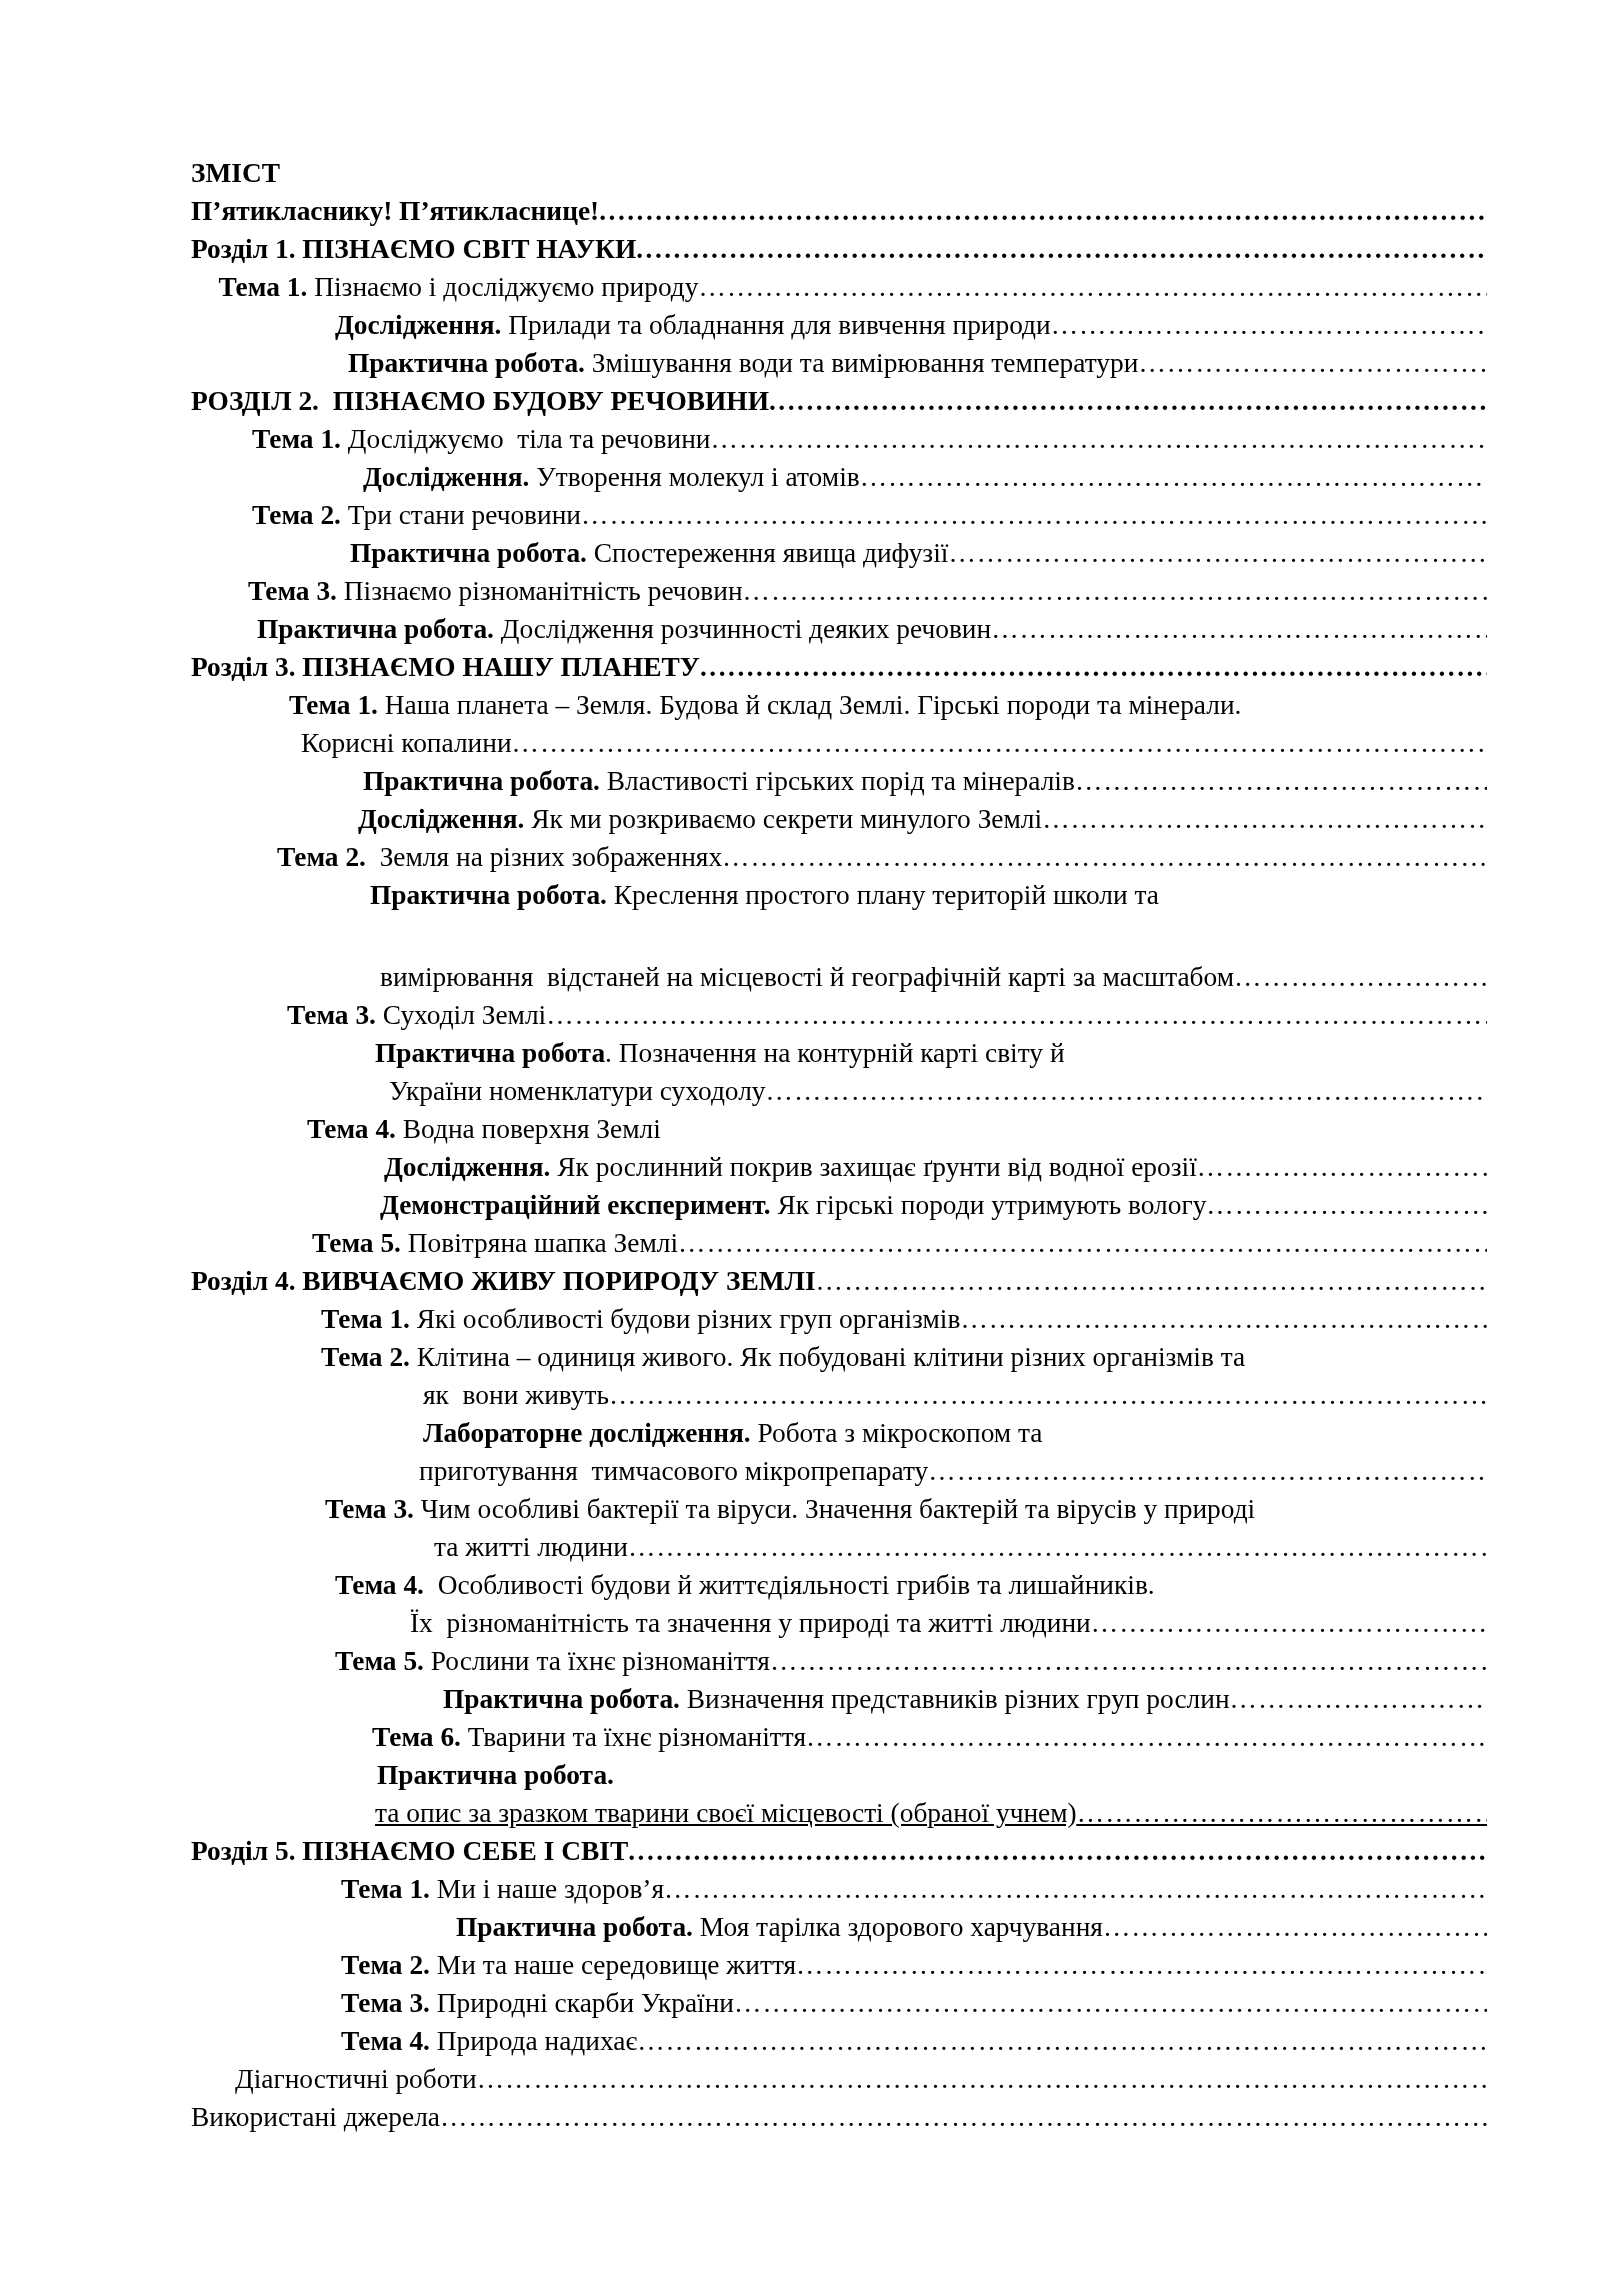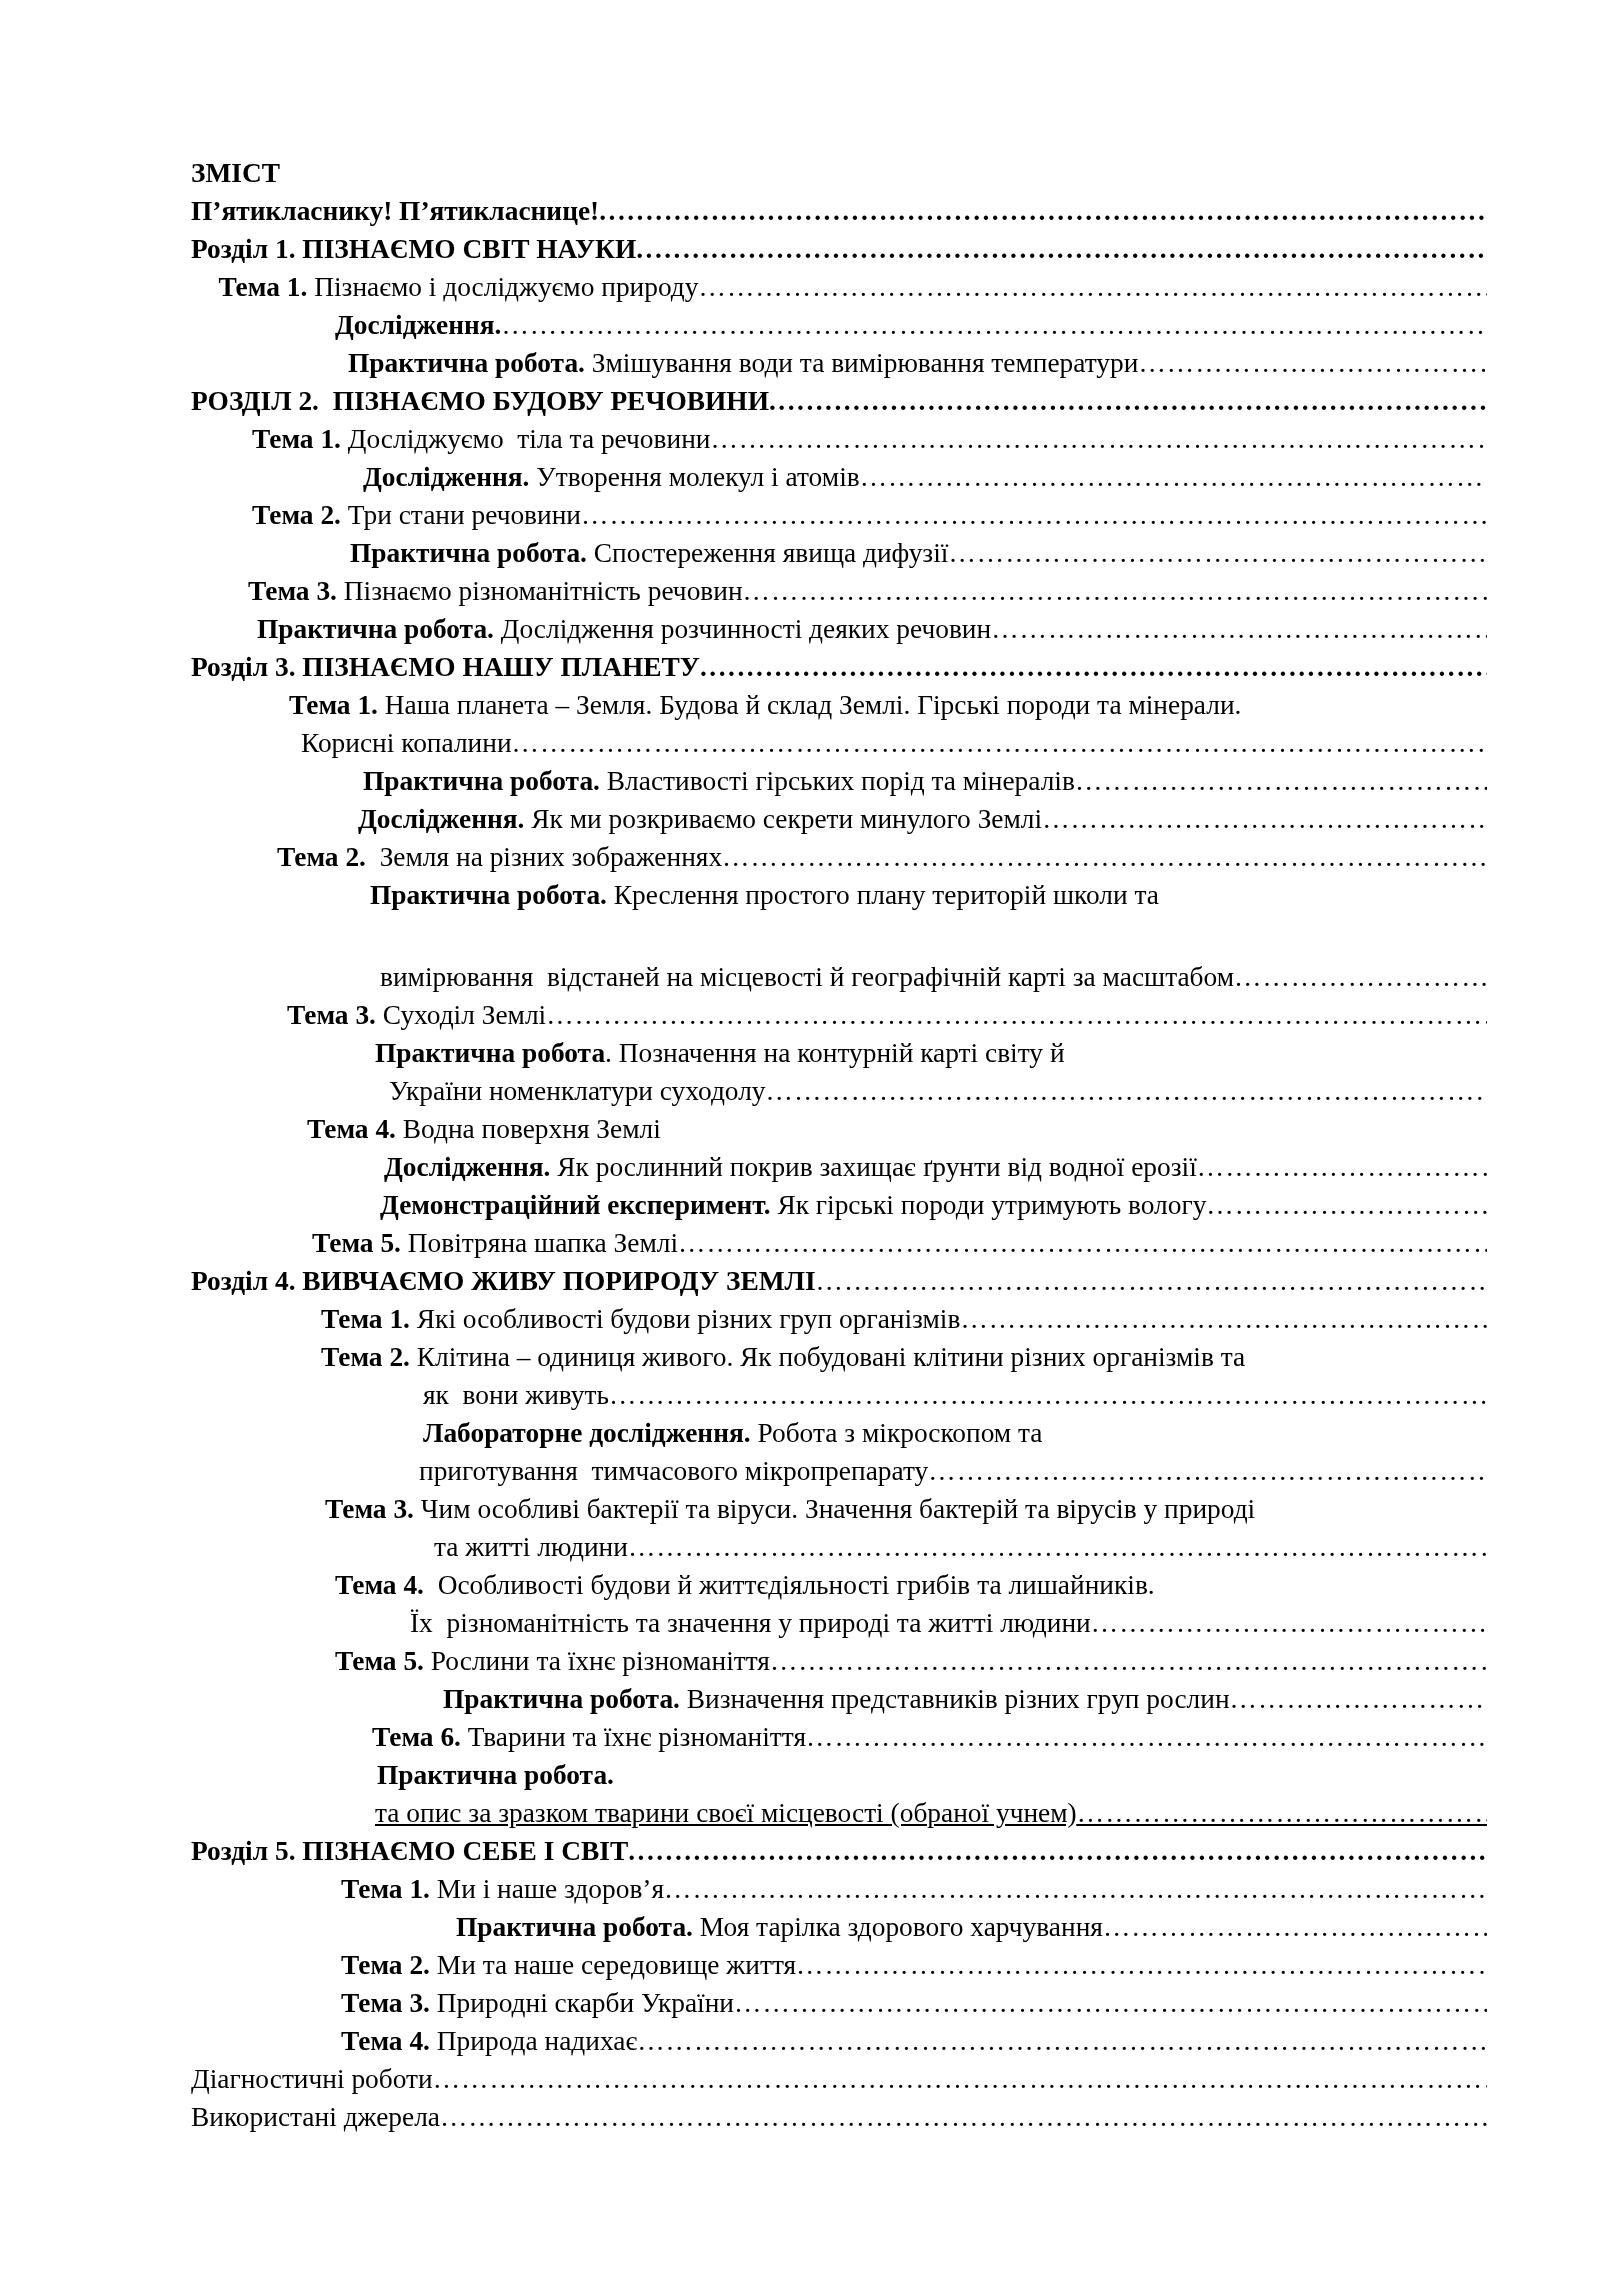--- a/index.html
+++ b/index.html
@@ -57,21 +57,21 @@
 </style>
 </head>
 <body>
 
 <div class="page">
   <div class="toc">
       <div class="toc-line" style="padding-left: 0px;"><span class="part-bold">ЗМІСТ</span></div>
       <div class="toc-line" style="padding-left: 0px;"><span class="part-bold">П’ятикласнику! П’ятикласнице!</span><span class="leader leader-dense">................................................................................................................................................................................................................................................</span></div>
       <div class="toc-line" style="padding-left: 0px;"><span class="part-bold">Розділ 1. ПІЗНАЄМО СВІТ НАУКИ</span><span class="leader leader-dense">................................................................................................................................................................................................................................................</span></div>
       <div class="toc-line" style="padding-left: 27.4px;"><span class="part-bold">Тема 1.</span><span class="part-regular"> Пізнаємо і досліджуємо природу</span><span class="leader leader-dots">………………………………………………………………………………………………………………………………………………………………………………………………………………………………………………</span></div>
-      <div class="toc-line" style="padding-left: 144px;"><span class="part-bold">Дослідження.</span><span class="leader leader-dots">………………………………………………………………………………………………………………………………………………………………………………………………………………………………………………</span></div>
+      <div class="toc-line" style="padding-left: 144px;"><span class="part-bold">Дослідження.</span><span class="part-regular"> Прилади та обладнання для вивчення природи</span><span class="leader leader-dots">………………………………………………………………………………………………………………………………………………………………………………………………………………………………………………</span></div>
       <div class="toc-line" style="padding-left: 157px;"><span class="part-bold">Практична робота.</span><span class="part-regular"> Змішування води та вимірювання температури</span><span class="leader leader-dots">………………………………………………………………………………………………………………………………………………………………………………………………………………………………………………</span></div>
       <div class="toc-line" style="padding-left: 0px;"><span class="part-bold">РОЗДІЛ 2.  ПІЗНАЄМО БУДОВУ РЕЧОВИНИ</span><span class="leader leader-dense">................................................................................................................................................................................................................................................</span></div>
       <div class="toc-line" style="padding-left: 61px;"><span class="part-bold">Тема 1.</span><span class="part-regular"> Досліджуємо  тіла та речовини</span><span class="leader leader-dots">………………………………………………………………………………………………………………………………………………………………………………………………………………………………………………</span></div>
       <div class="toc-line" style="padding-left: 172px;"><span class="part-bold">Дослідження.</span><span class="part-regular"> Утворення молекул і атомів</span><span class="leader leader-dots">………………………………………………………………………………………………………………………………………………………………………………………………………………………………………………</span></div>
       <div class="toc-line" style="padding-left: 61px;"><span class="part-bold">Тема 2.</span><span class="part-regular"> Три стани речовини</span><span class="leader leader-dots">………………………………………………………………………………………………………………………………………………………………………………………………………………………………………………</span></div>
       <div class="toc-line" style="padding-left: 159px;"><span class="part-bold">Практична робота.</span><span class="part-regular"> Спостереження явища дифузії</span><span class="leader leader-dots">………………………………………………………………………………………………………………………………………………………………………………………………………………………………………………</span></div>
       <div class="toc-line" style="padding-left: 57px;"><span class="part-bold">Тема 3.</span><span class="part-regular"> Пізнаємо різноманітність речовин</span><span class="leader leader-dots">………………………………………………………………………………………………………………………………………………………………………………………………………………………………………………</span></div>
       <div class="toc-line" style="padding-left: 66px;"><span class="part-bold">Практична робота.</span><span class="part-regular"> Дослідження розчинності деяких речовин</span><span class="leader leader-dots">………………………………………………………………………………………………………………………………………………………………………………………………………………………………………………</span></div>
       <div class="toc-line" style="padding-left: 0px;"><span class="part-bold">Розділ 3. ПІЗНАЄМО НАШУ ПЛАНЕТУ</span><span class="leader leader-dense">................................................................................................................................................................................................................................................</span></div>
       <div class="toc-line" style="padding-left: 98px;"><span class="part-bold">Тема 1.</span><span class="part-regular"> Наша планета – Земля. Будова й склад Землі. Гірські породи та мінерали.</span></div>
@@ -102,17 +102,17 @@
       <div class="toc-line" style="padding-left: 252px;"><span class="part-bold">Практична робота.</span><span class="part-regular"> Визначення представників різних груп рослин</span><span class="leader leader-dots">………………………………………………………………………………………………………………………………………………………………………………………………………………………………………………</span></div>
       <div class="toc-line" style="padding-left: 181px;"><span class="part-bold">Тема 6.</span><span class="part-regular"> Тварини та їхнє різноманіття</span><span class="leader leader-dots">………………………………………………………………………………………………………………………………………………………………………………………………………………………………………………</span></div>
       <div class="toc-line" style="padding-left: 186px;"><span class="part-bold">Практична робота.</span></div>
       <div class="toc-line" style="padding-left: 184px; text-decoration: underline;"><span class="part-regular">та опис за зразком тварини своєї місцевості (обраної учнем)</span><span class="leader leader-dots">………………………………………………………………………………………………………………………………………………………………………………………………………………………………………………</span></div>
       <div class="toc-line" style="padding-left: 0px;"><span class="part-bold">Розділ 5. ПІЗНАЄМО СЕБЕ І СВІТ</span><span class="leader leader-dense">................................................................................................................................................................................................................................................</span></div>
       <div class="toc-line" style="padding-left: 150px;"><span class="part-bold">Тема 1.</span><span class="part-regular"> Ми і наше здоров’я</span><span class="leader leader-dots">………………………………………………………………………………………………………………………………………………………………………………………………………………………………………………</span></div>
       <div class="toc-line" style="padding-left: 265px;"><span class="part-bold">Практична робота.</span><span class="part-regular"> Моя тарілка здорового харчування</span><span class="leader leader-dots">………………………………………………………………………………………………………………………………………………………………………………………………………………………………………………</span></div>
       <div class="toc-line" style="padding-left: 150px;"><span class="part-bold">Тема 2.</span><span class="part-regular"> Ми та наше середовище життя</span><span class="leader leader-dots">………………………………………………………………………………………………………………………………………………………………………………………………………………………………………………</span></div>
       <div class="toc-line" style="padding-left: 150px;"><span class="part-bold">Тема 3.</span><span class="part-regular"> Природні скарби України</span><span class="leader leader-dots">………………………………………………………………………………………………………………………………………………………………………………………………………………………………………………</span></div>
       <div class="toc-line" style="padding-left: 150px;"><span class="part-bold">Тема 4.</span><span class="part-regular"> Природа надихає</span><span class="leader leader-dots">………………………………………………………………………………………………………………………………………………………………………………………………………………………………………………</span></div>
-      <div class="toc-line" style="padding-left: 0px;"><span class="part-regular">Діагностичні роботи</span><span class="leader leader-dots">………………………………………………………………………………………………………………………………………………………………………………………………………………………………………………</span></div>
+      <div class="toc-line" style="padding-left: 0px; margin-left: 44px;"><span class="part-regular">Діагностичні роботи</span><span class="leader leader-dots">………………………………………………………………………………………………………………………………………………………………………………………………………………………………………………</span></div>
       <div class="toc-line" style="padding-left: 0px;"><span class="part-regular">Використані джерела</span><span class="leader leader-dots">………………………………………………………………………………………………………………………………………………………………………………………………………………………………………………</span></div>
     </div>
 </div>
 
 
 </body></html>

